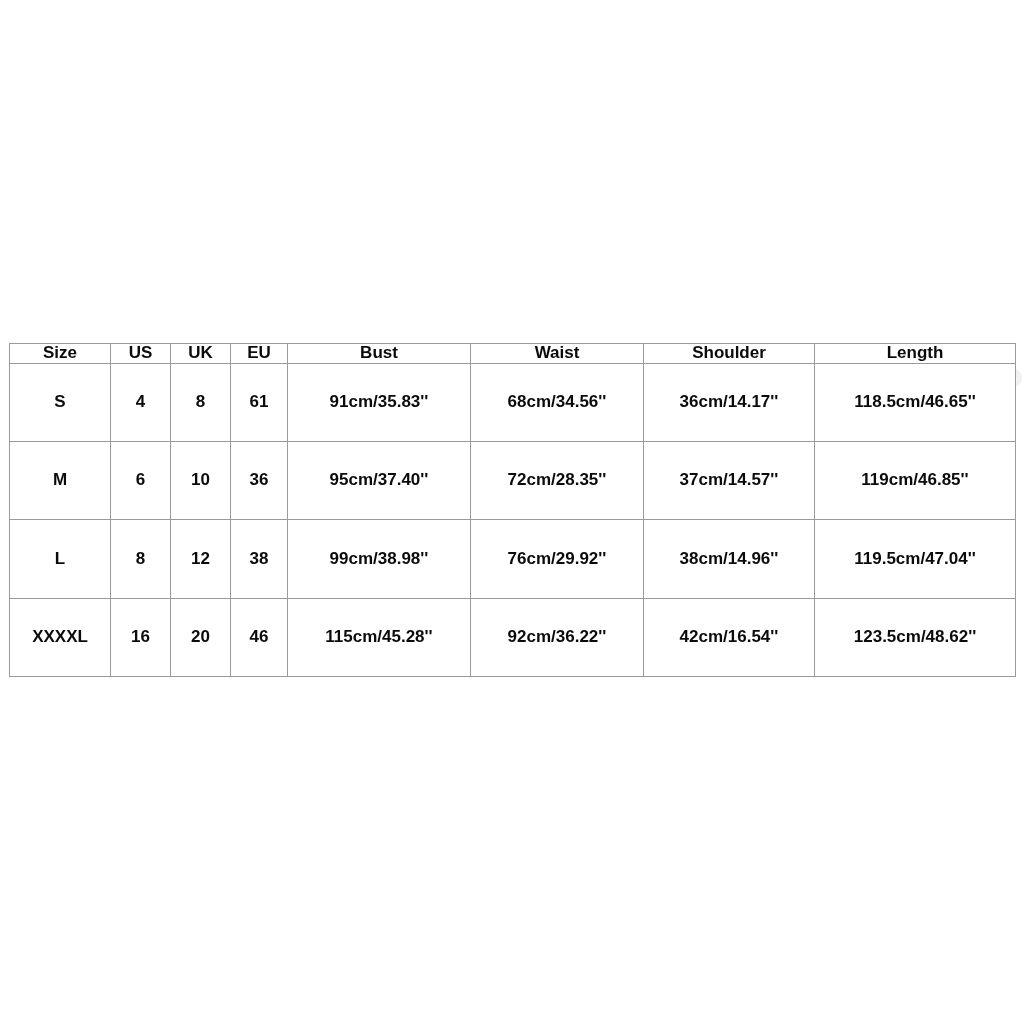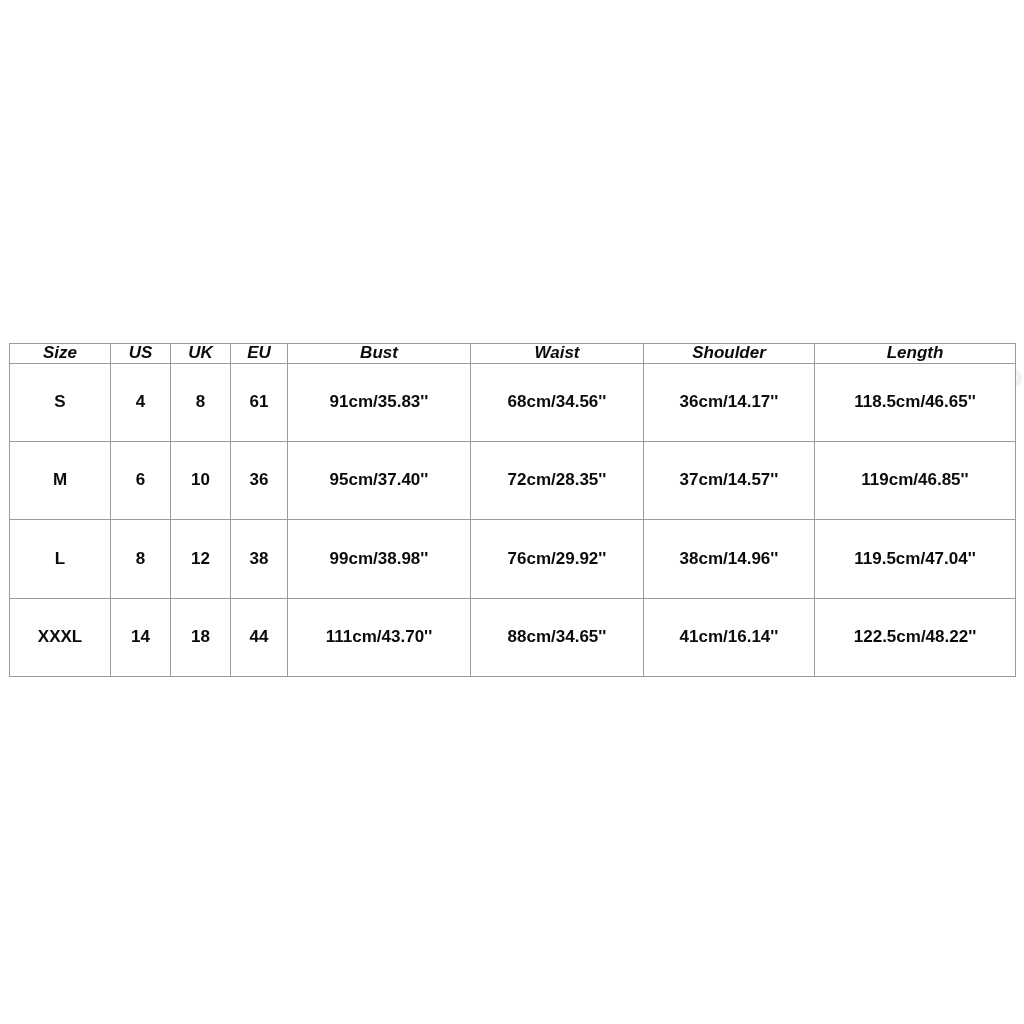--- a/index.html
+++ b/index.html
@@ -41,21 +41,20 @@
     color: #0b0b0b;
     font-size: 17px;
     line-height: 1.1;
     padding: 0;
     white-space: nowrap;
     background: transparent;
   }
 
   table.size-chart thead th {
     font-size: 17px;
-    font-style: italic;
   }
 
   
   col.c-size     { width: 101px; }
   col.c-us       { width: 60px; }
   col.c-uk       { width: 60px; }
   col.c-eu       { width: 57px; }
   col.c-bust     { width: 183px; }
   col.c-waist    { width: 173px; }
   col.c-shoulder { width: 171px; }
@@ -149,24 +148,24 @@
         <td>L</td>
         <td>8</td>
         <td>12</td>
         <td>38</td>
         <td>99cm/38.98''</td>
         <td>76cm/29.92''</td>
         <td>38cm/14.96''</td>
         <td>119.5cm/47.04''</td>
       </tr>
       <tr>
-        <td>XXXL</td>
-        <td>14</td>
-        <td>18</td>
-        <td>44</td>
-        <td>111cm/43.70''</td>
-        <td>88cm/34.65''</td>
-        <td>41cm/16.14''</td>
-        <td>122.5cm/48.22''</td>
+        <td>XXXXL</td>
+        <td>16</td>
+        <td>20</td>
+        <td>46</td>
+        <td>115cm/45.28''</td>
+        <td>92cm/36.22''</td>
+        <td>42cm/16.54''</td>
+        <td>123.5cm/48.62''</td>
       </tr>
     </tbody>
   </table>
 </div>
 
 </body></html>

